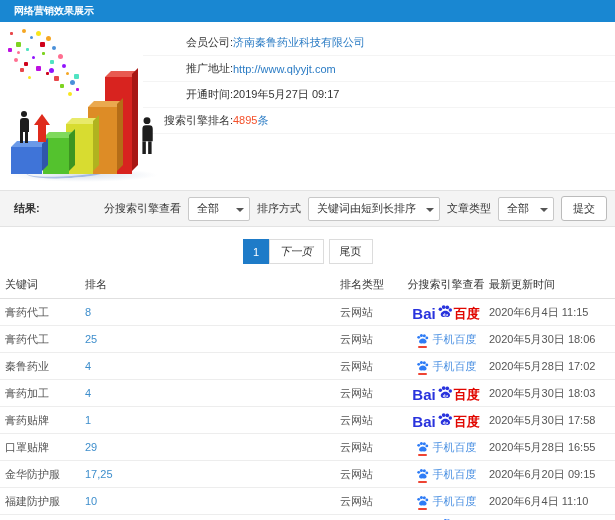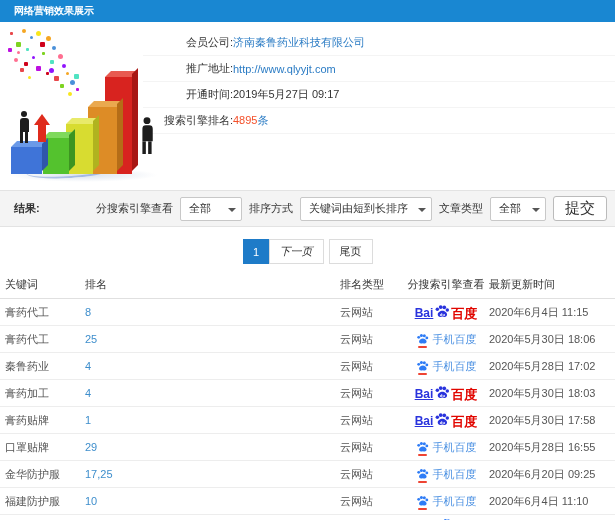--- a/index.html
+++ b/index.html
@@ -45,21 +45,21 @@
   .filter-bar { margin-top:2px; height:37px; background:#f4f4f4; border-top:1px solid #e3e3e3;
     border-bottom:1px solid #e3e3e3; display:flex; align-items:center; padding:0 8px 0 14px; }
   .filter-bar .result-label { font-weight:bold; color:#333; }
   .filter-group { margin-left:auto; display:flex; align-items:center; gap:7px; }
   .filter-group .flabel { font-weight:normal; color:#333; white-space:nowrap; }
   .sel { background:#fff; border:1px solid #c8c8c8; border-radius:2px; height:24px;
     display:flex; align-items:center; padding:0 16px 0 8px; position:relative; color:#333; white-space:nowrap; cursor:pointer; }
   .sel .caret { position:absolute; right:5px; top:10px; width:0; height:0;
     border-left:4px solid transparent; border-right:4px solid transparent; border-top:4px solid #555; }
   .btn-submit { height:25px; padding:0 11px; background:#fff; border:1px solid #bbb; border-radius:3px;
-    color:#333; font-size:15px; cursor:pointer; }
+    color:#333; font-size:11px; cursor:pointer; }
 
   
   .pagination { margin-top:12px; height:25px; display:flex; justify-content:center; align-items:center; }
   .page-btn { height:25px; min-width:27px; padding:0 10px; display:flex; align-items:center; justify-content:center;
     background:#fff; border:1px solid #dcdcdc; color:#333; cursor:pointer; }
   .page-btn.active { background:var(--active-page-bg,#1e7bc8); border-color:var(--active-page-bg,#1e7bc8);
     color:#fff; padding:0 9px; }
   .page-btn.next { margin-left:-1px;font-style:italic; }
   .page-btn.last { margin-left:5px; }
 
@@ -68,21 +68,21 @@
   .trow { display:grid; grid-template-columns:80px 255px 63px 86px 1fr; align-items:center;
     height:27px; border-bottom:1px solid #ededed; padding-left:5px; }
   .trow.thead { height:28px; border-bottom:1px solid #e0e0e0; color:#333; }
   .cell-rank a { color:#3e8ecc; text-decoration:none; }
   .cell-engine { display:flex; justify-content:center; align-items:center; }
   .cell-updated { color:#555; }
   .cell-keyword, .cell-ranktype { color:#555; }
 
   
   .bd-pc { display:flex; align-items:flex-end; gap:1px; }
-  .bd-bai { color:var(--baidu-blue,#2933dd); font-weight:bold; font-size:12px; line-height:13px;text-decoration:underline; }
+  .bd-bai { color:var(--baidu-blue,#2933dd); font-weight:bold; font-size:15px; line-height:13px; }
   .bd-du-text { color:var(--baidu-red,#e10600); font-weight:bold; font-size:13px; line-height:13px; }
   .paw { display:block; }
   .bd-mobile { display:flex; align-items:center; gap:4px; }
   .bd-mobile .paw-wrap { position:relative; }
   .bd-mobile .paw-underline { position:absolute; left:2px; bottom:-2px; width:9px; height:2px; background:#e43; border-radius:1px; }
   .bd-mobile .m-label { color:var(--mobile-blue,#4a90e2); font-size:11px; }
 
   .partial-row { display:grid; grid-template-columns:80px 255px 63px 86px 1fr; align-items:start; height:27px; padding-left:5px; }
   .partial-row .cell-engine { padding-top:3px; }
 </style>
@@ -372,21 +372,21 @@
                 <circle cx="10" cy="4.6" r="2.8"></circle>
             <circle cx="15.4" cy="5" r="2.8"></circle>
                 <circle cx="20" cy="9" r="2.6"></circle>
             <path d="M12.6 10c3.5 0 7 2.6 7 5.8 0 2.3-1.8 3.6-3.6 3.6-1.4 0-2.3-.6-3.4-.6-1.1 0-2 .6-3.4.6-1.8 0-3.6-1.3-3.6-3.6 0-3.2 3.5-5.8 7-5.8z"></path>
           </svg>
           <span class="paw-underline"></span>
         </span>
         <span class="m-label">手机百度</span>
       </span>
     </span>
-    <span class="cell-updated">2020年6月20日 09:25</span>
+    <span class="cell-updated">2020年6月20日 09:15</span>
   </div>
 
   <div class="trow">
     <span class="cell-keyword">福建防护服</span>
     <span class="cell-rank"><a href="#">10</a></span>
     <span class="cell-ranktype">云网站</span>
     <span class="cell-engine">
 
       <span class="bd-mobile">
         <span class="paw-wrap">

